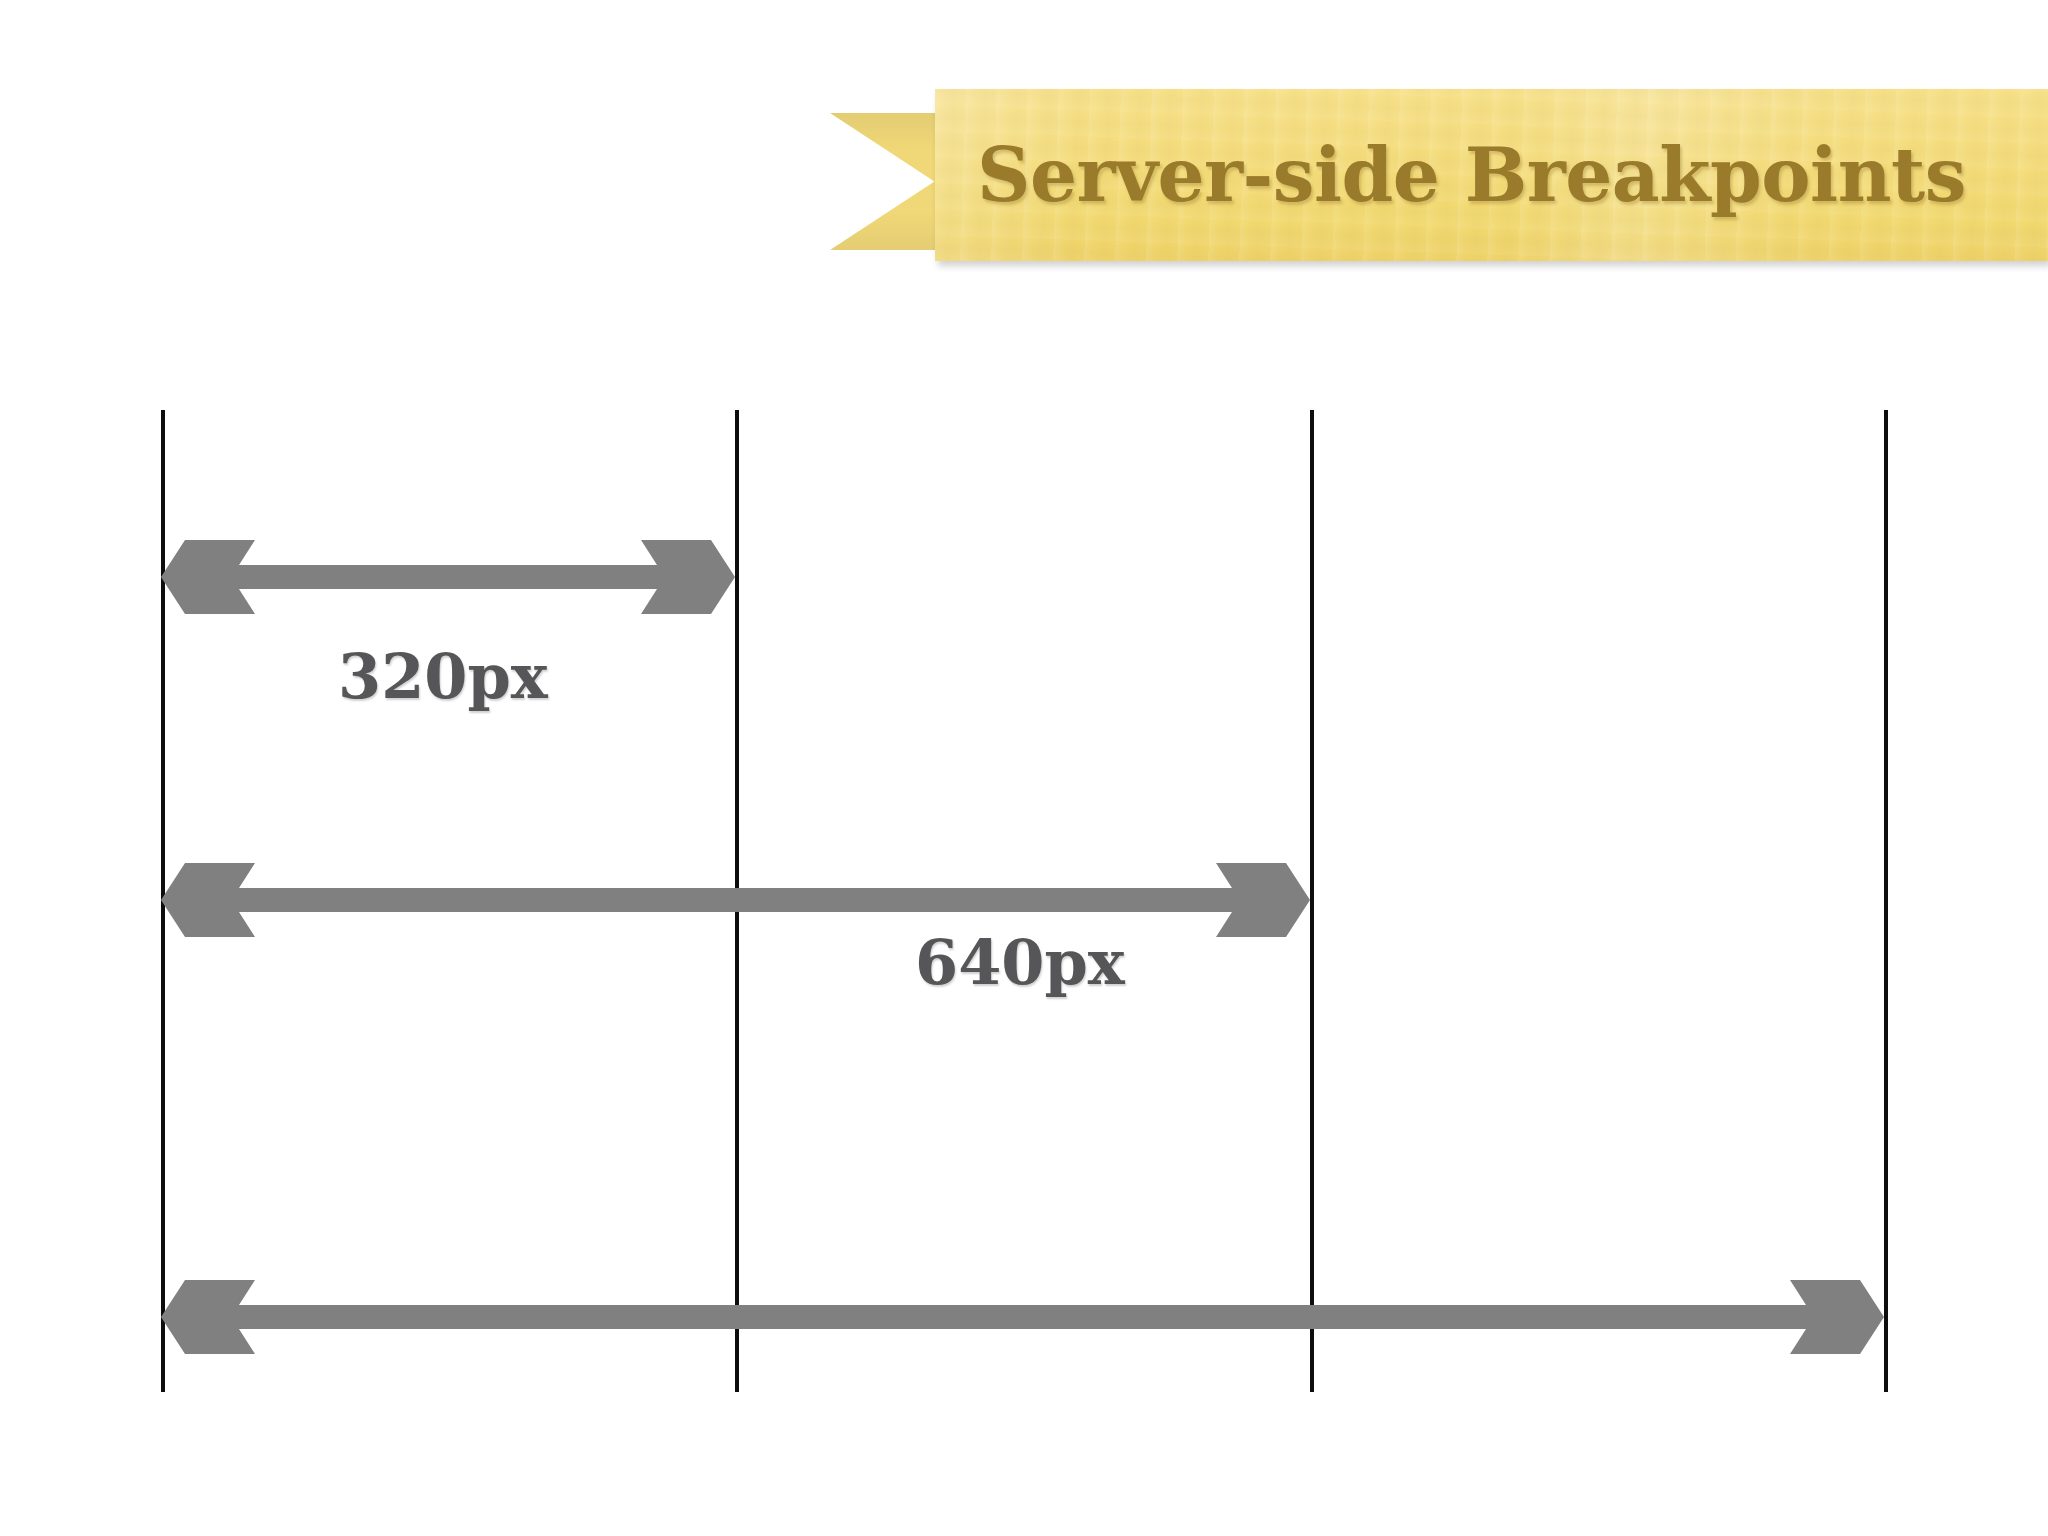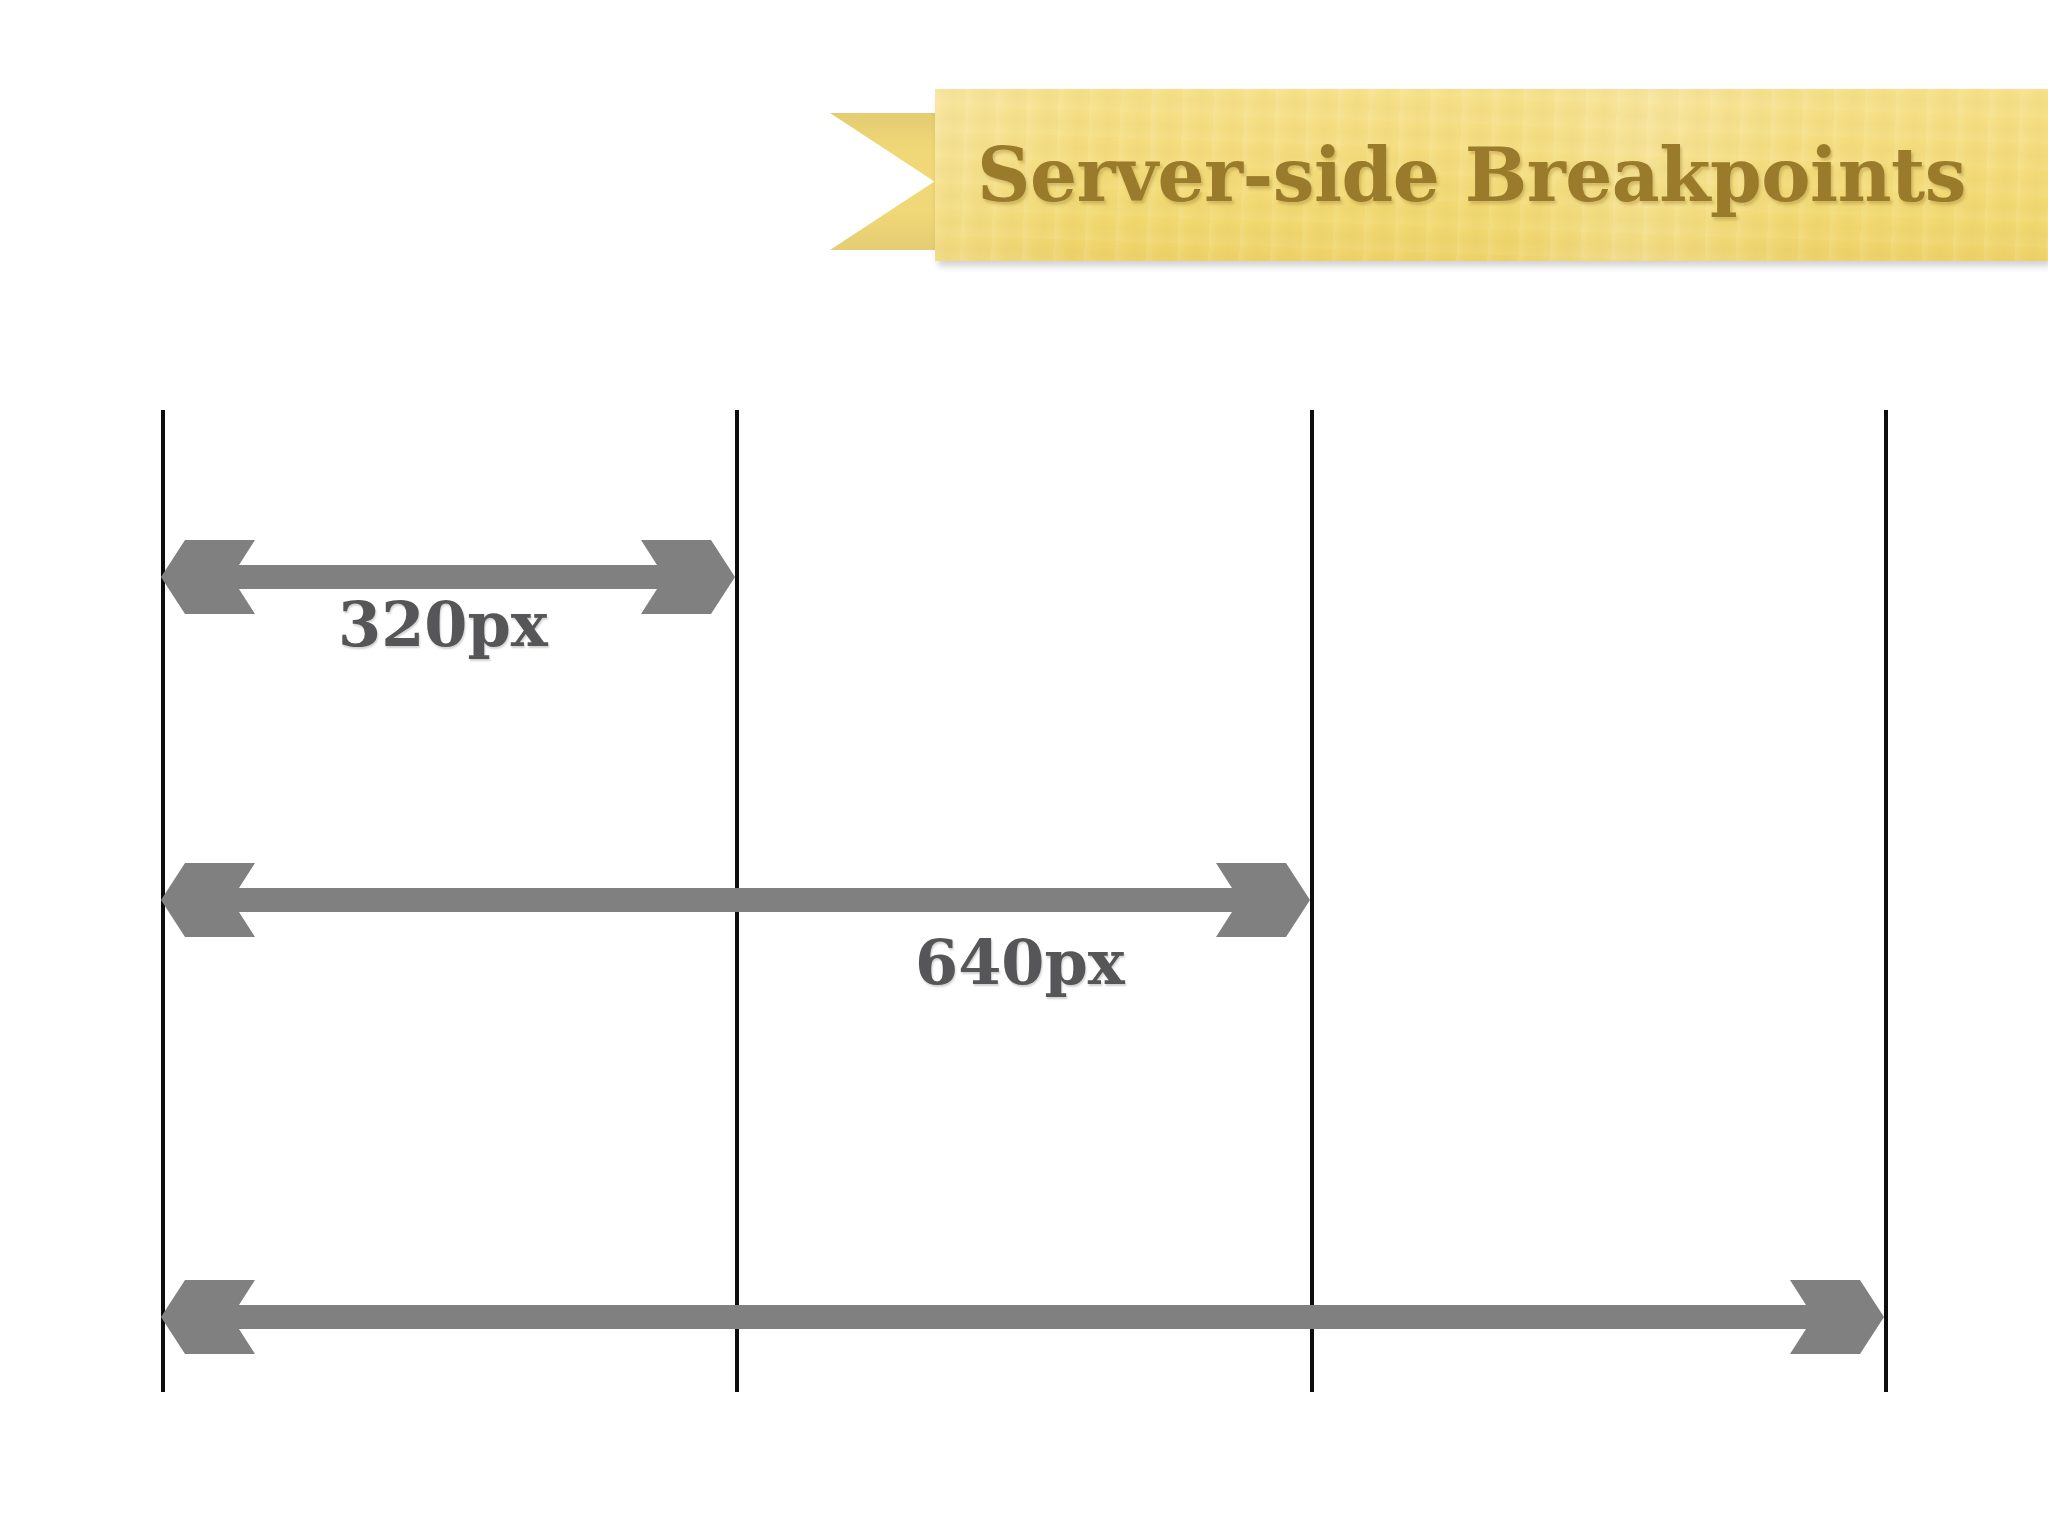--- a/index.html
+++ b/index.html
@@ -130,21 +130,21 @@
   <div class="vline" style="left:735px;  top:410px; height:982px;"></div>
   <div class="vline" style="left:1310px; top:410px; height:982px;"></div>
   <div class="vline" style="left:1884px; top:410px; height:982px;"></div>
 
   <div class="arrow-row" style="left:161px; top:532px; width:574px;">
     <svg class="arrow-svg" width="574" height="90" viewBox="0 0 574 90" xmlns="http://www.w3.org/2000/svg">
       <polygon fill="#808080" points="
         24,8  94,8  78,33  496,33  480,8  550,8  574,45  550,82  480,82  496,57  78,57  94,82  24,82  0,45"></polygon>
     </svg>
   </div>
-  <div class="dim-label" style="left:338px; top:588px;">320px</div>
+  <div class="dim-label" style="left:338px; top:640px;">320px</div>
 
   <div class="arrow-row" style="left:161px; top:855px; width:1149px;">
     <svg class="arrow-svg" width="1149" height="90" viewBox="0 0 1149 90" xmlns="http://www.w3.org/2000/svg">
       <polygon fill="#808080" points="
         24,8  94,8  78,33  1071,33  1055,8  1125,8  1149,45  1125,82  1055,82  1071,57  78,57  94,82  24,82  0,45"></polygon>
     </svg>
   </div>
   <div class="dim-label" style="left:915px; top:926px;">640px</div>
 
   <div class="arrow-row" style="left:161px; top:1272px; width:1723px;">

